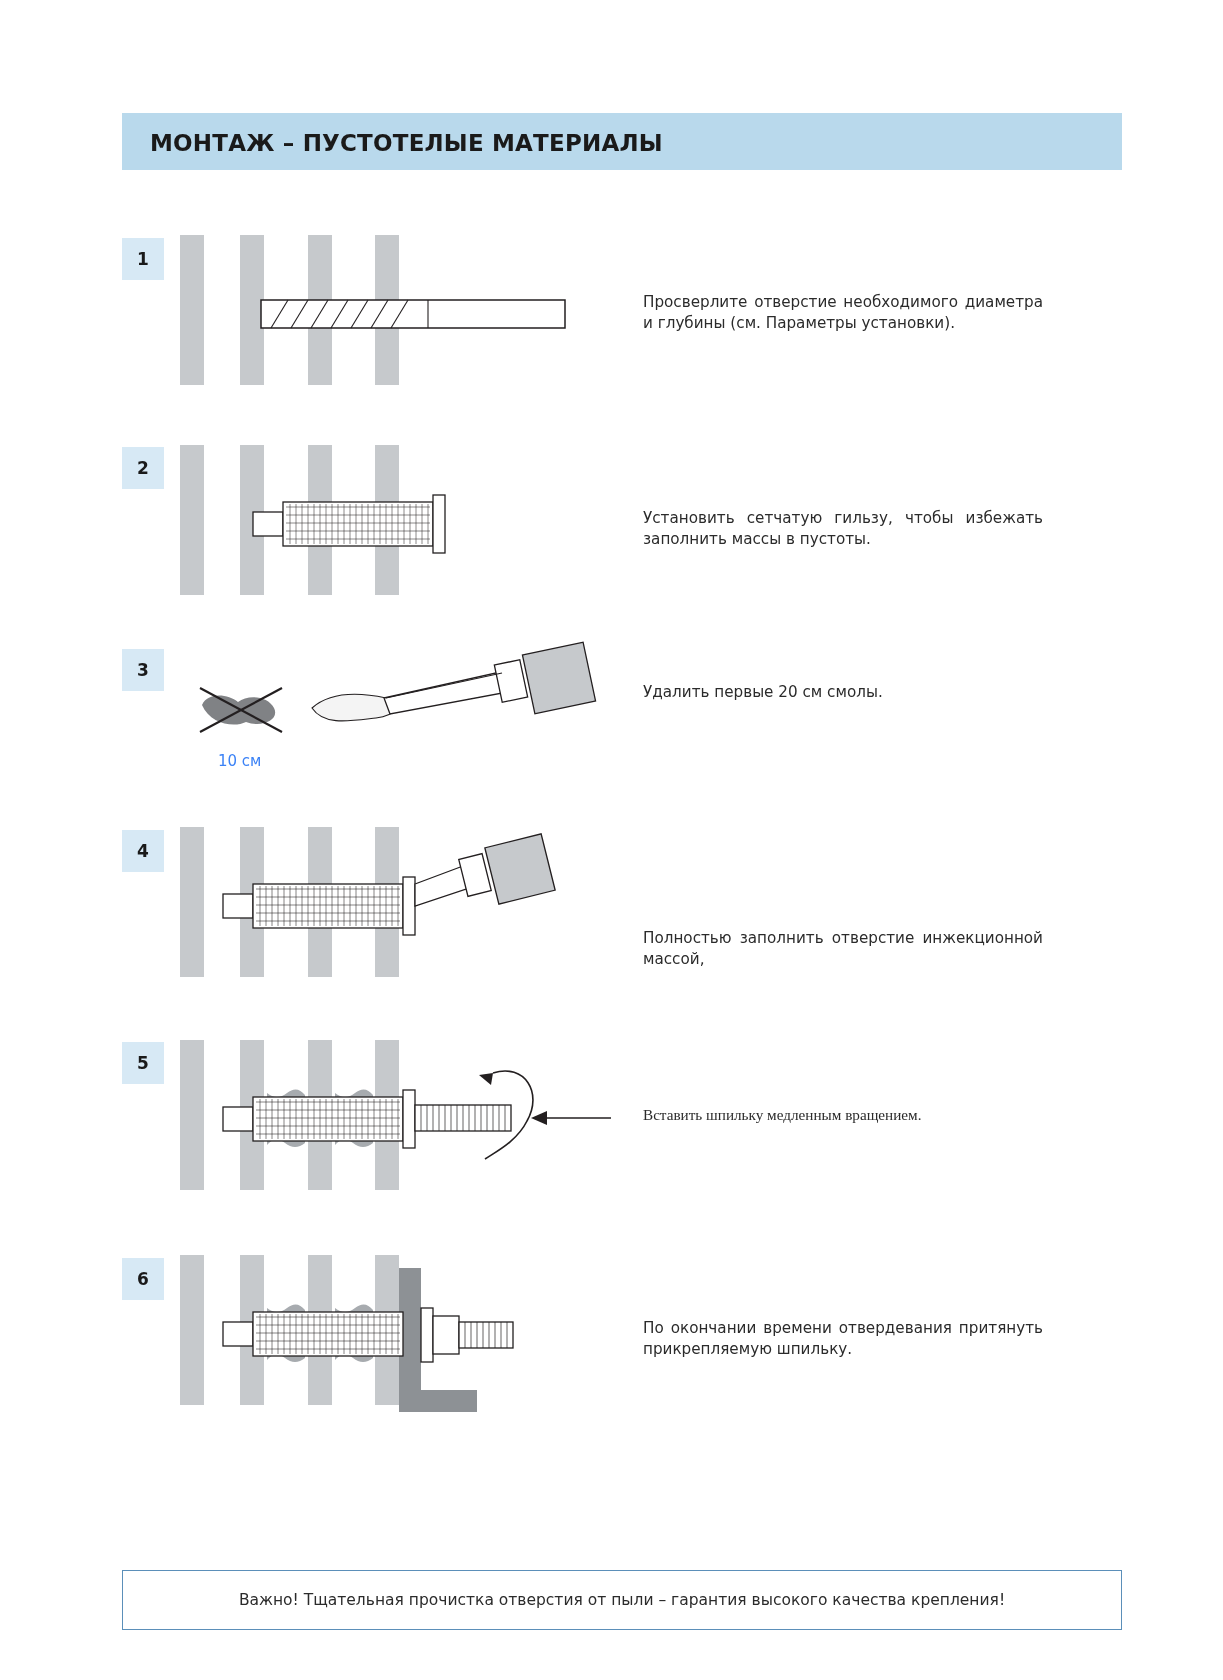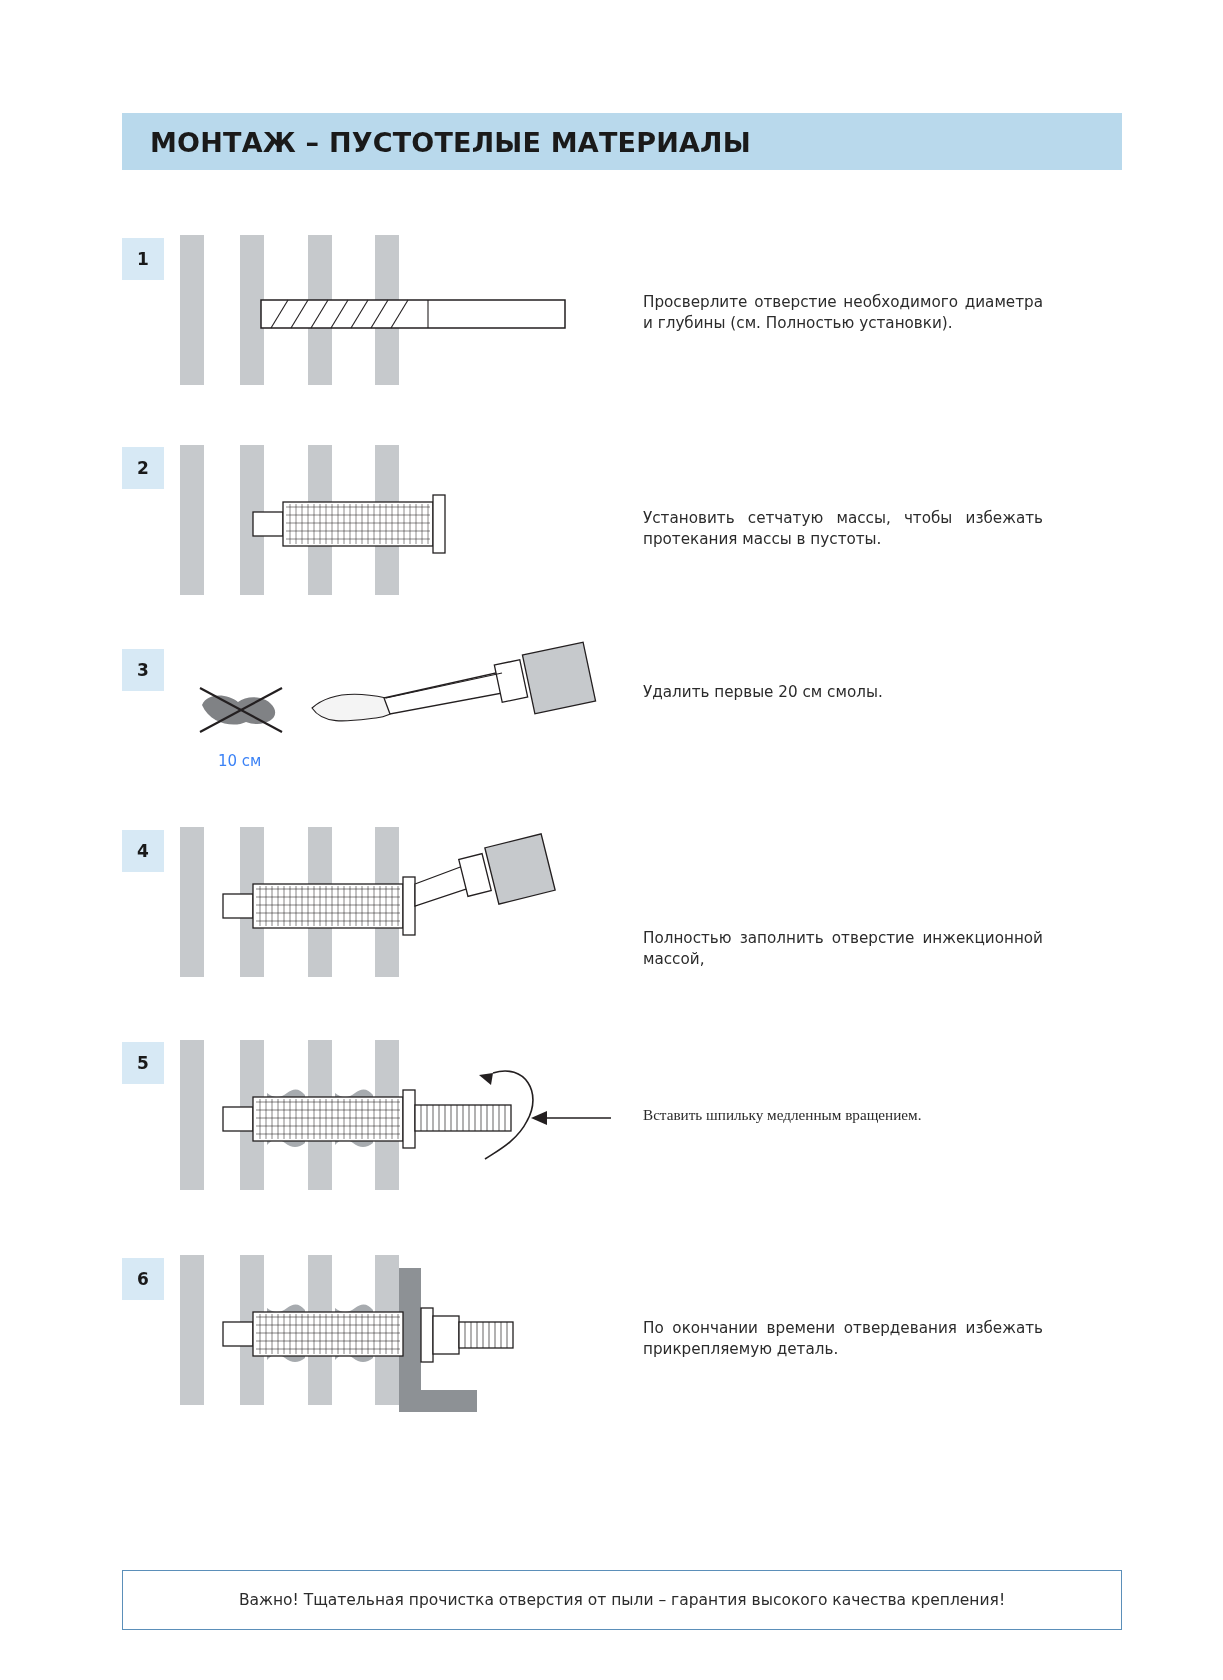--- a/index.html
+++ b/index.html
@@ -14,21 +14,21 @@
   .page{position:absolute;inset:0;}
 
   
   .header-band{
     position:absolute;left:122px;top:113px;width:1000px;height:57px;
     background:#b9d9ec;
   }
   .header-title{
     position:absolute;left:150px;top:125px;width:950px;height:36px;
     font-family:"DejaVu Sans","Liberation Sans",sans-serif;
-    font-weight:bold;font-size:27px;letter-spacing:.2px;
+    font-weight:bold;font-size:23px;letter-spacing:.2px;
     color:#1a1a1a;line-height:36px;white-space:nowrap;
   }
 
   
   .step{position:absolute;left:0;width:1223px;}
   .step-num{
     position:absolute;width:42px;height:42px;
     background:#d7e9f5;color:#1a1a1a;
     font-size:17px;font-weight:bold;
     display:flex;align-items:center;justify-content:center;
@@ -84,21 +84,21 @@
         <line x1="116" y1="98" x2="133" y2="70"></line>
         <line x1="136" y1="98" x2="153" y2="70"></line>
         <line x1="156" y1="98" x2="173" y2="70"></line>
         <line x1="176" y1="98" x2="193" y2="70"></line>
         <line x1="196" y1="98" x2="213" y2="70"></line>
         <line x1="216" y1="98" x2="233" y2="70"></line>
         <line x1="253" y1="70" x2="253" y2="98"></line>
       </g>
     </svg>
 
-    <div class="step-text" style="top:292px;">Просверлите отверстие необходимого диаметра и глубины (см. Полностью установки).</div>
+    <div class="step-text" style="top:292px;">Просверлите отверстие необходимого диаметра и глубины (см. Параметры установки).</div>
   </div>
 
   <div class="step" style="top:0;">
     <div class="step-num" style="left:122px;top:447px;">2</div>
 
     <svg class="fig" style="left:175px;top:440px;" width="420" height="160" viewBox="0 0 420 160">
       <g fill="#c6c9cc">
         <rect x="5" y="5" width="24" height="150"></rect>
         <rect x="65" y="5" width="24" height="150"></rect>
         <rect x="133" y="5" width="24" height="150"></rect>
@@ -137,21 +137,21 @@
           <line x1="217" y1="64" x2="217" y2="104"></line>
         <line x1="223" y1="64" x2="223" y2="104"></line>
           <line x1="229" y1="64" x2="229" y2="104"></line>
         <line x1="235" y1="64" x2="235" y2="104"></line>
           <line x1="241" y1="64" x2="241" y2="104"></line>
         <line x1="247" y1="64" x2="247" y2="104"></line>
           <line x1="253" y1="64" x2="253" y2="104"></line>
       </g>
     </svg>
 
-    <div class="step-text" style="top:508px;">Установить сетчатую массы, чтобы избежать протекания массы в пустоты.</div>
+    <div class="step-text" style="top:508px;">Установить сетчатую гильзу, чтобы избежать заполнить массы в пустоты.</div>
   </div>
 
   <div class="step" style="top:0;">
     <div class="step-num" style="left:122px;top:649px;">3</div>
 
     <svg class="fig" style="left:190px;top:640px;" width="430" height="150" viewBox="0 0 430 150">
 
       <path d="M12 65 C18 52, 38 54, 48 62 C58 54, 78 56, 84 68 C90 80, 72 88, 56 82 C44 88, 20 84, 12 65 Z" fill="#808285"></path>
       <g stroke="#231f20" stroke-width="2.2">
         <line x1="10" y1="48" x2="92" y2="92"></line>
@@ -386,20 +386,20 @@
           <line x1="296" y1="72" x2="296" y2="98"></line>
         <line x1="302" y1="72" x2="302" y2="98"></line>
           <line x1="308" y1="72" x2="308" y2="98"></line>
         <line x1="314" y1="72" x2="314" y2="98"></line>
           <line x1="320" y1="72" x2="320" y2="98"></line>
         <line x1="326" y1="72" x2="326" y2="98"></line>
           <line x1="332" y1="72" x2="332" y2="98"></line>
       </g>
     </svg>
 
-    <div class="step-text" style="top:1318px;">По окончании времени отвердевания избежать прикрепляемую деталь.</div>
+    <div class="step-text" style="top:1318px;">По окончании времени отвердевания притянуть прикрепляемую шпильку.</div>
   </div>
 
   <div class="note-box">
     <div class="note-text">Важно! Тщательная прочистка отверстия от пыли – гарантия высокого качества крепления!</div>
   </div>
 
 </div>
 
 </body></html>

